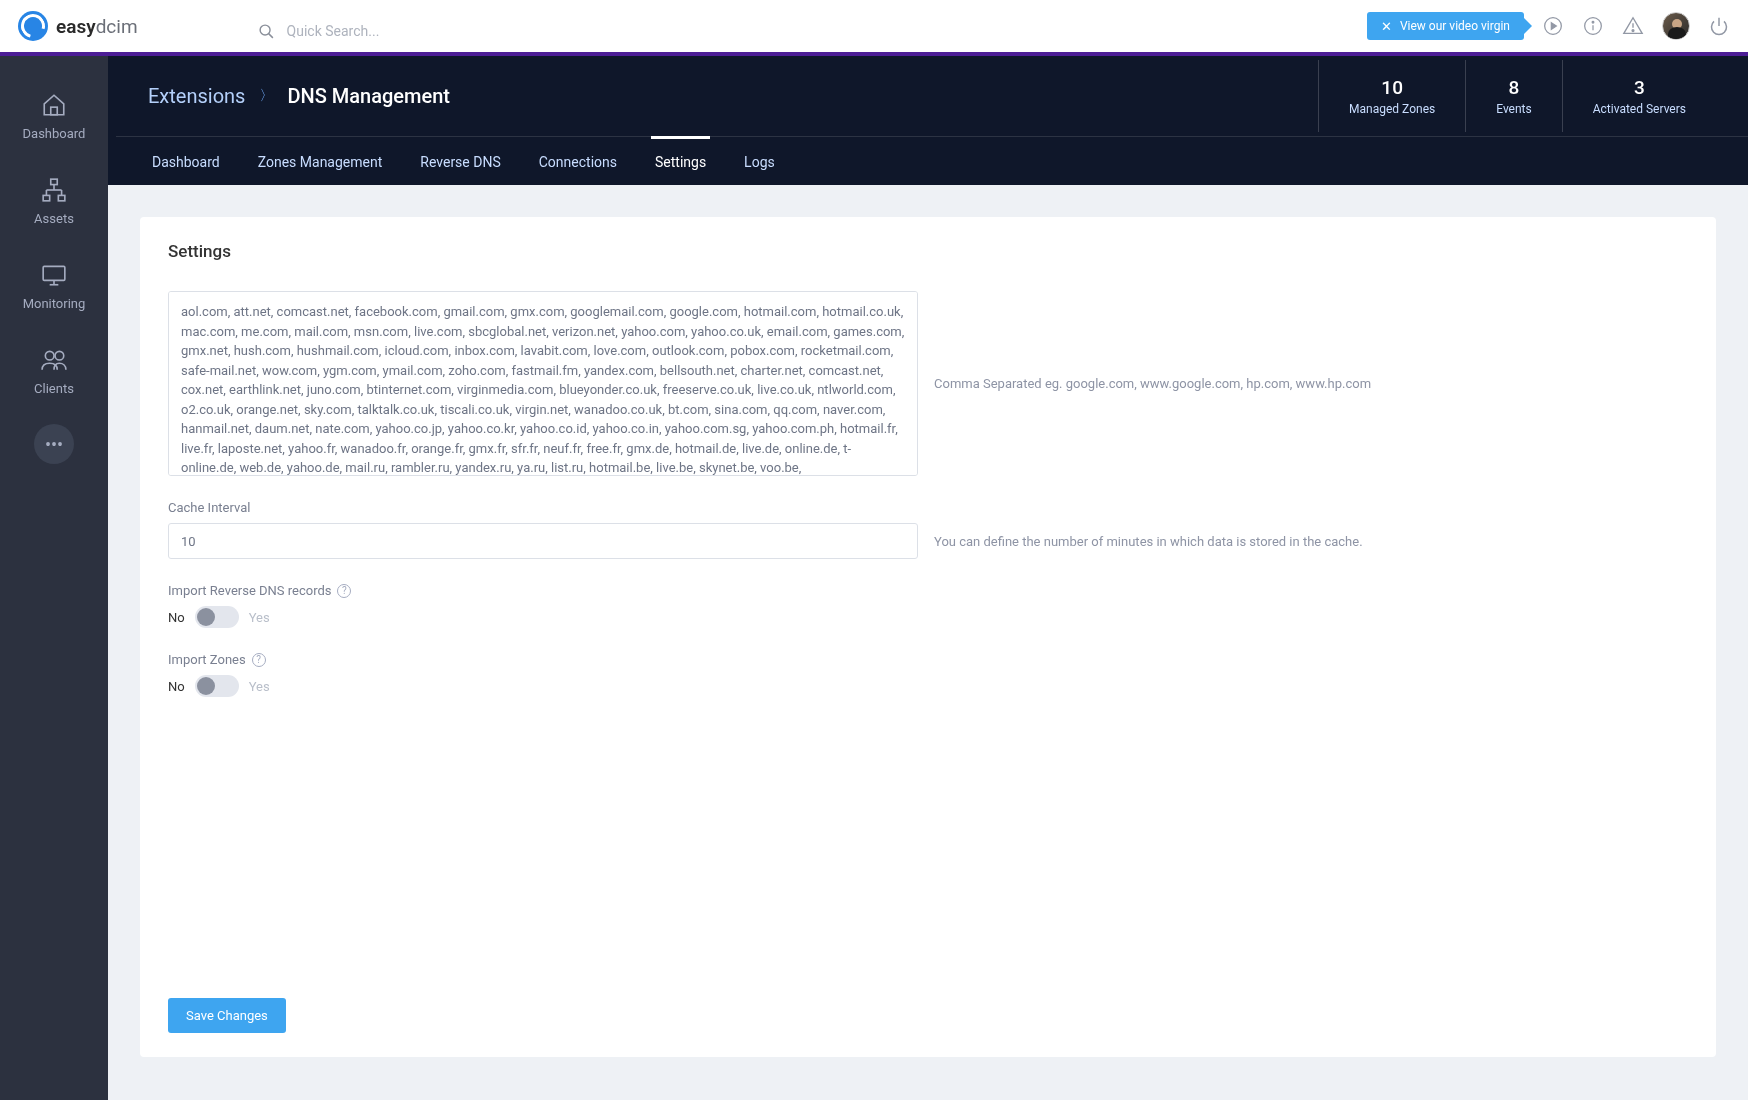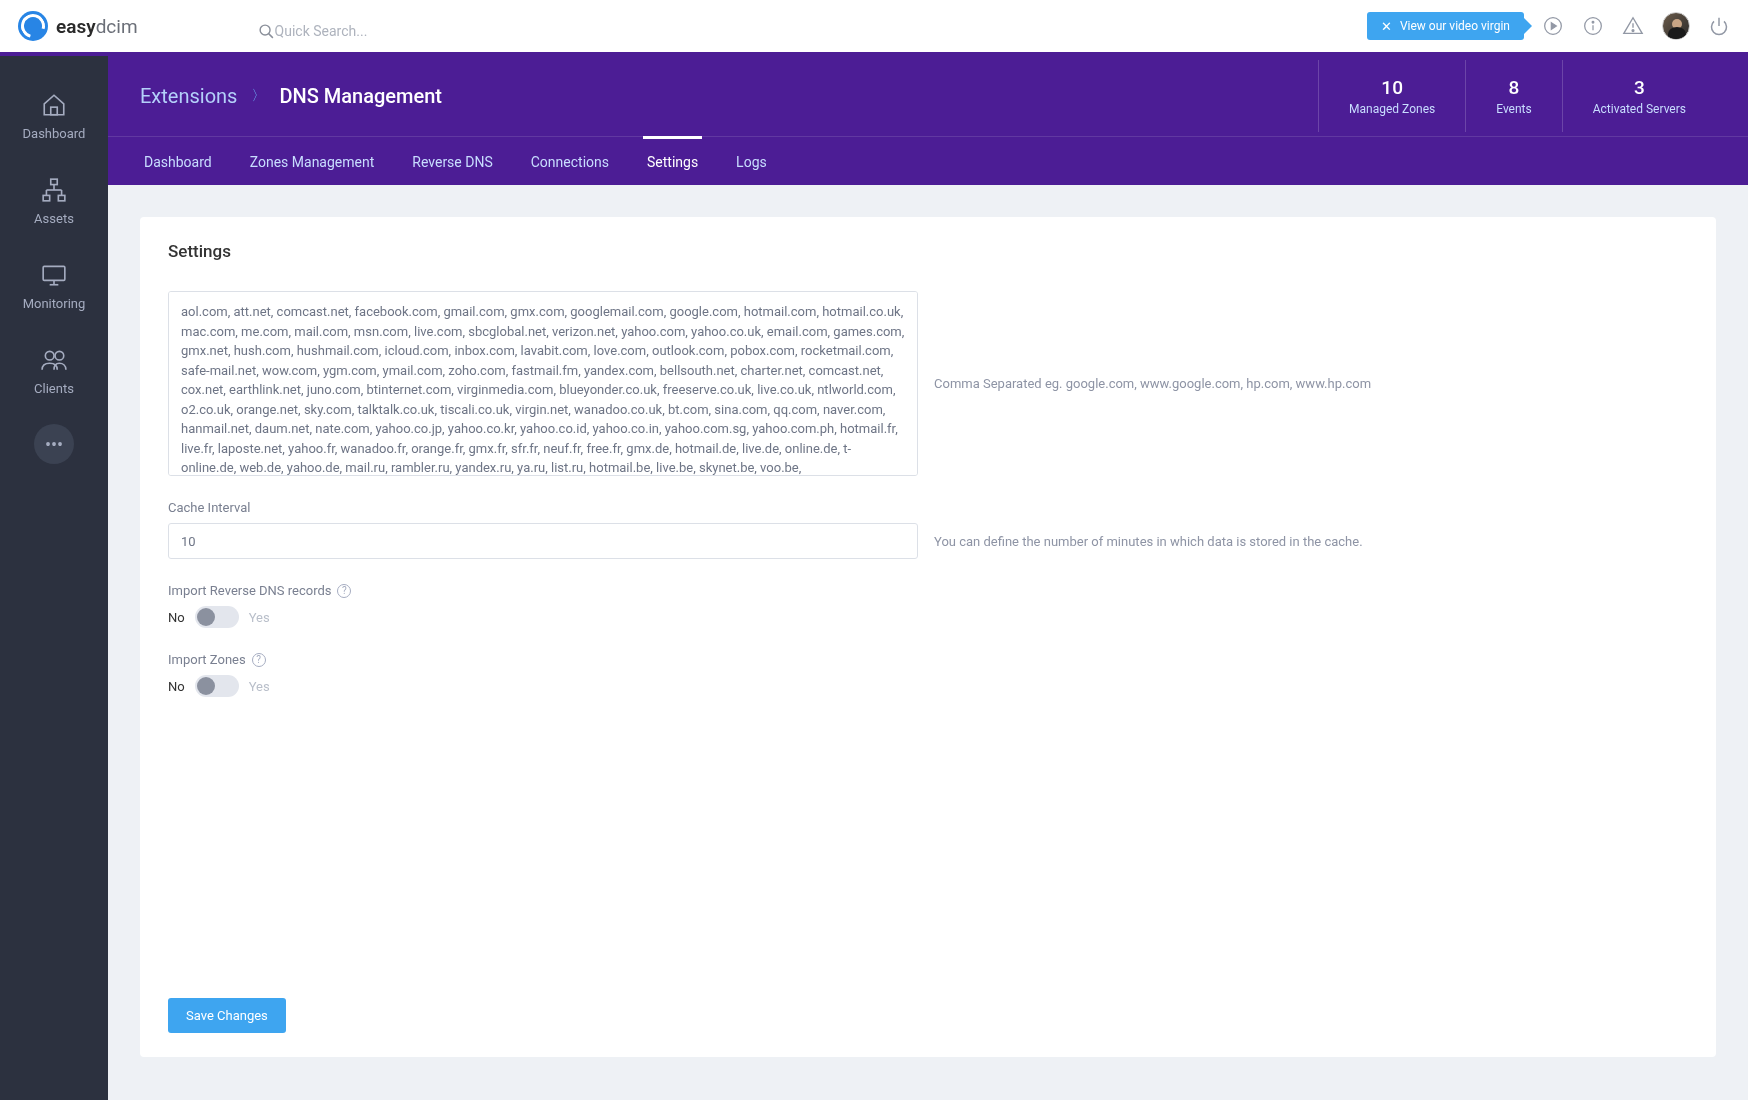--- a/index.html
+++ b/index.html
@@ -55,20 +55,21 @@
       color: #2a2a2a;
     }
     .logo-text .light {
       font-weight: 400;
       color: #6b6f78;
     }
     .search-area {
       margin-left: 120px;
       display: flex;
       align-items: center;
+      gap: 12px;
       flex: 1;
       margin-top: 10px;
     }
     .search-icon {
       color: #8a8f9a;
       font-size: 16px;
     }
     .search-input {
       border: none;
       outline: none;
@@ -191,22 +192,23 @@
       color: #a5acc0;
       font-size: 18px;
     }
     .content {
       flex: 1;
       background: #eef1f5;
       display: flex;
       flex-direction: column;
     }
     .header-blue {
-      background: #4c1d95;
+      background: #0f172a;
       color: #fff;
+      padding-left: 8px;
     }
     .header-top {
       display: flex;
       align-items: center;
       padding: 0 32px;
       height: 80px;
     }
     .breadcrumb {
       display: flex;
       align-items: center;

